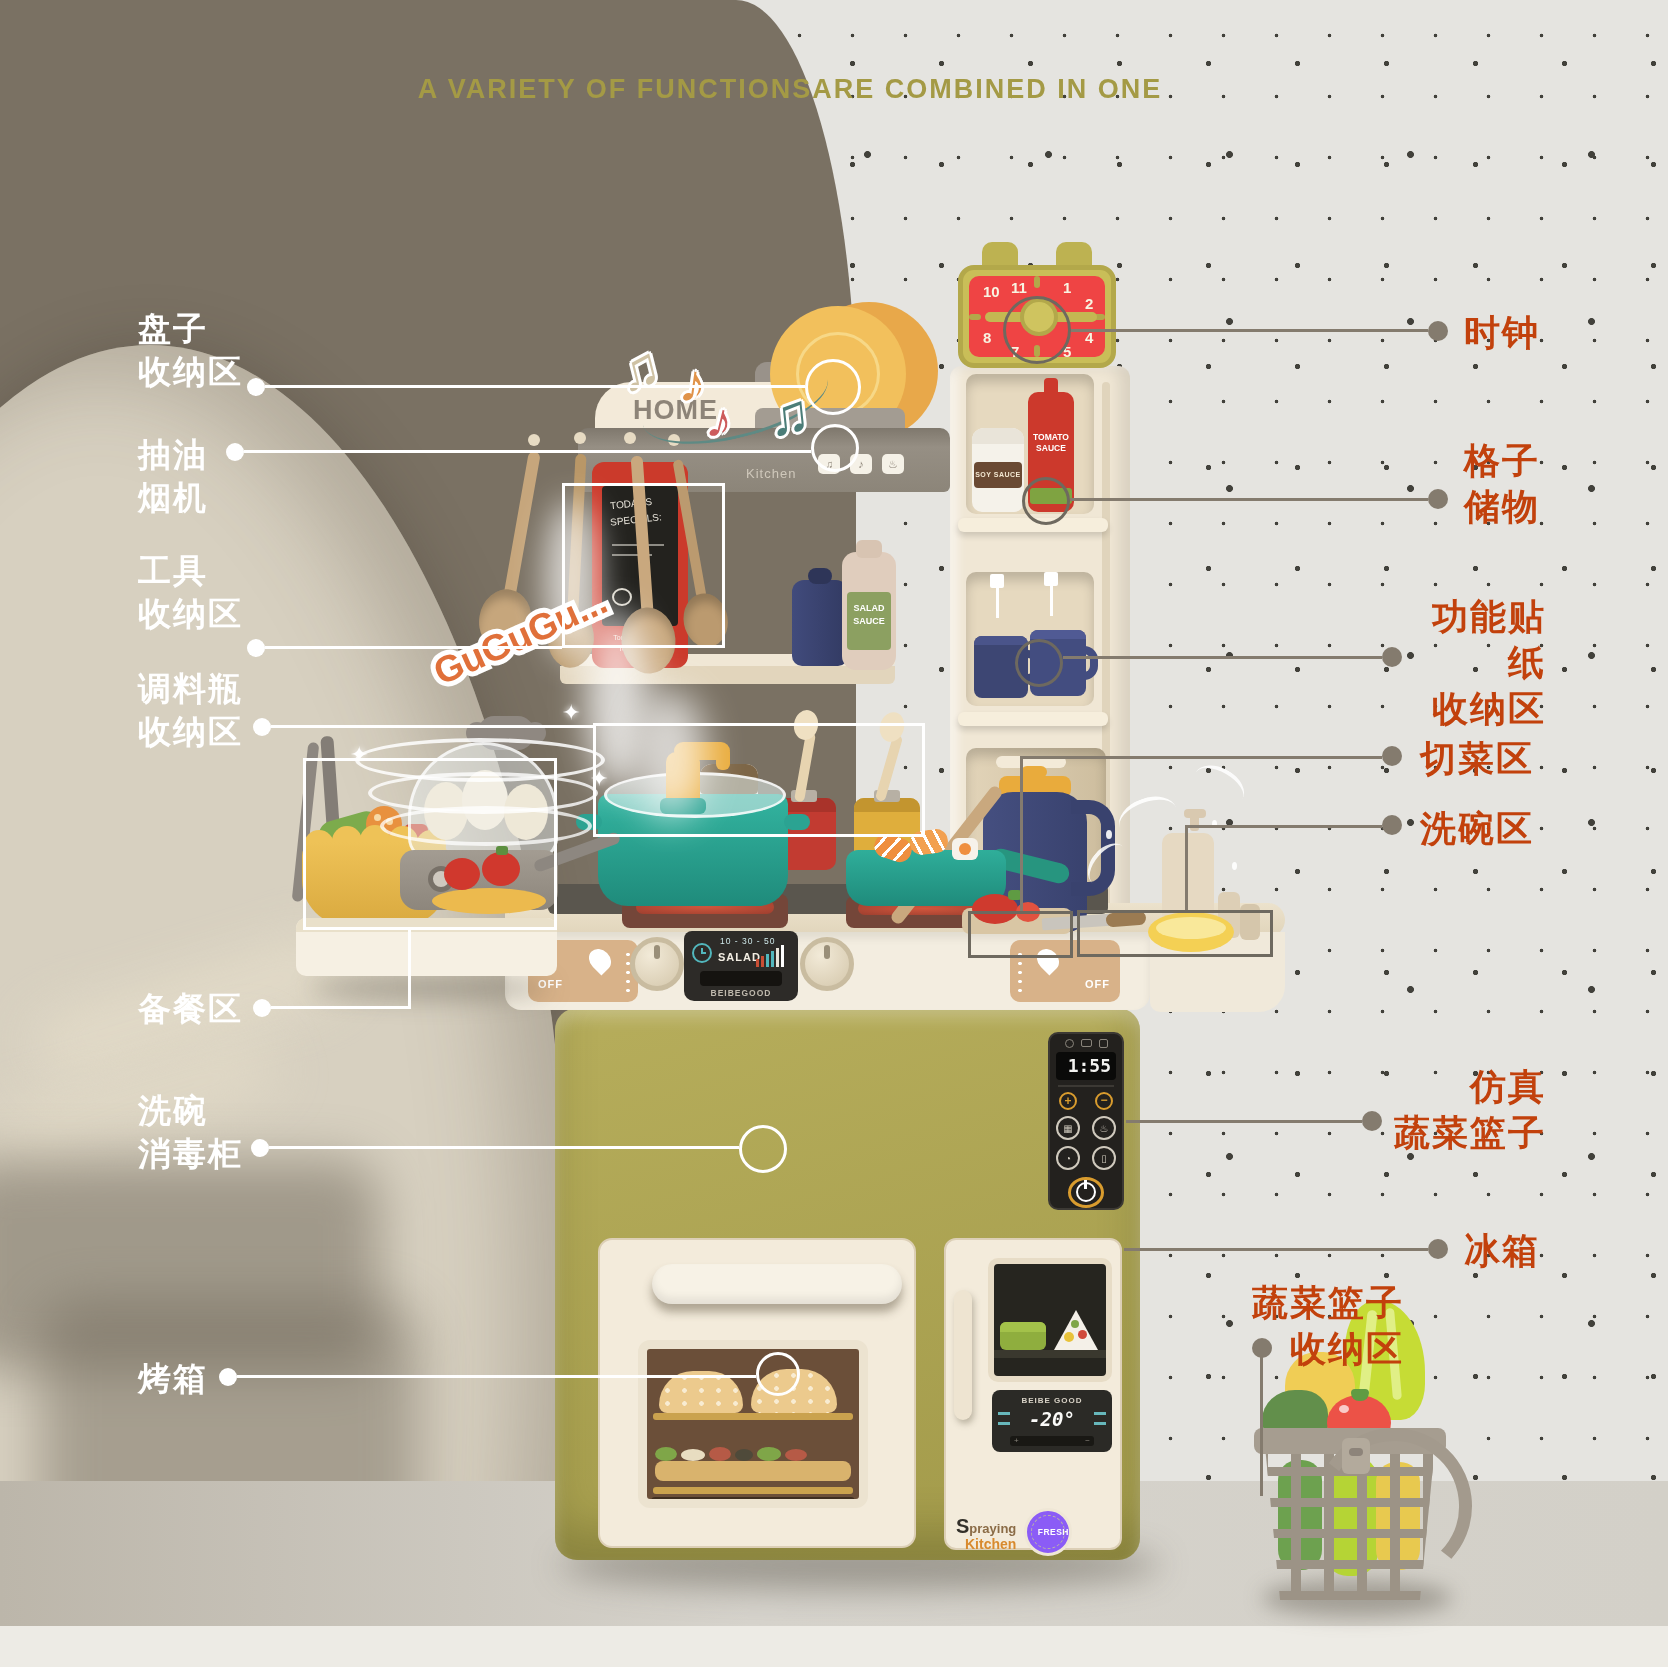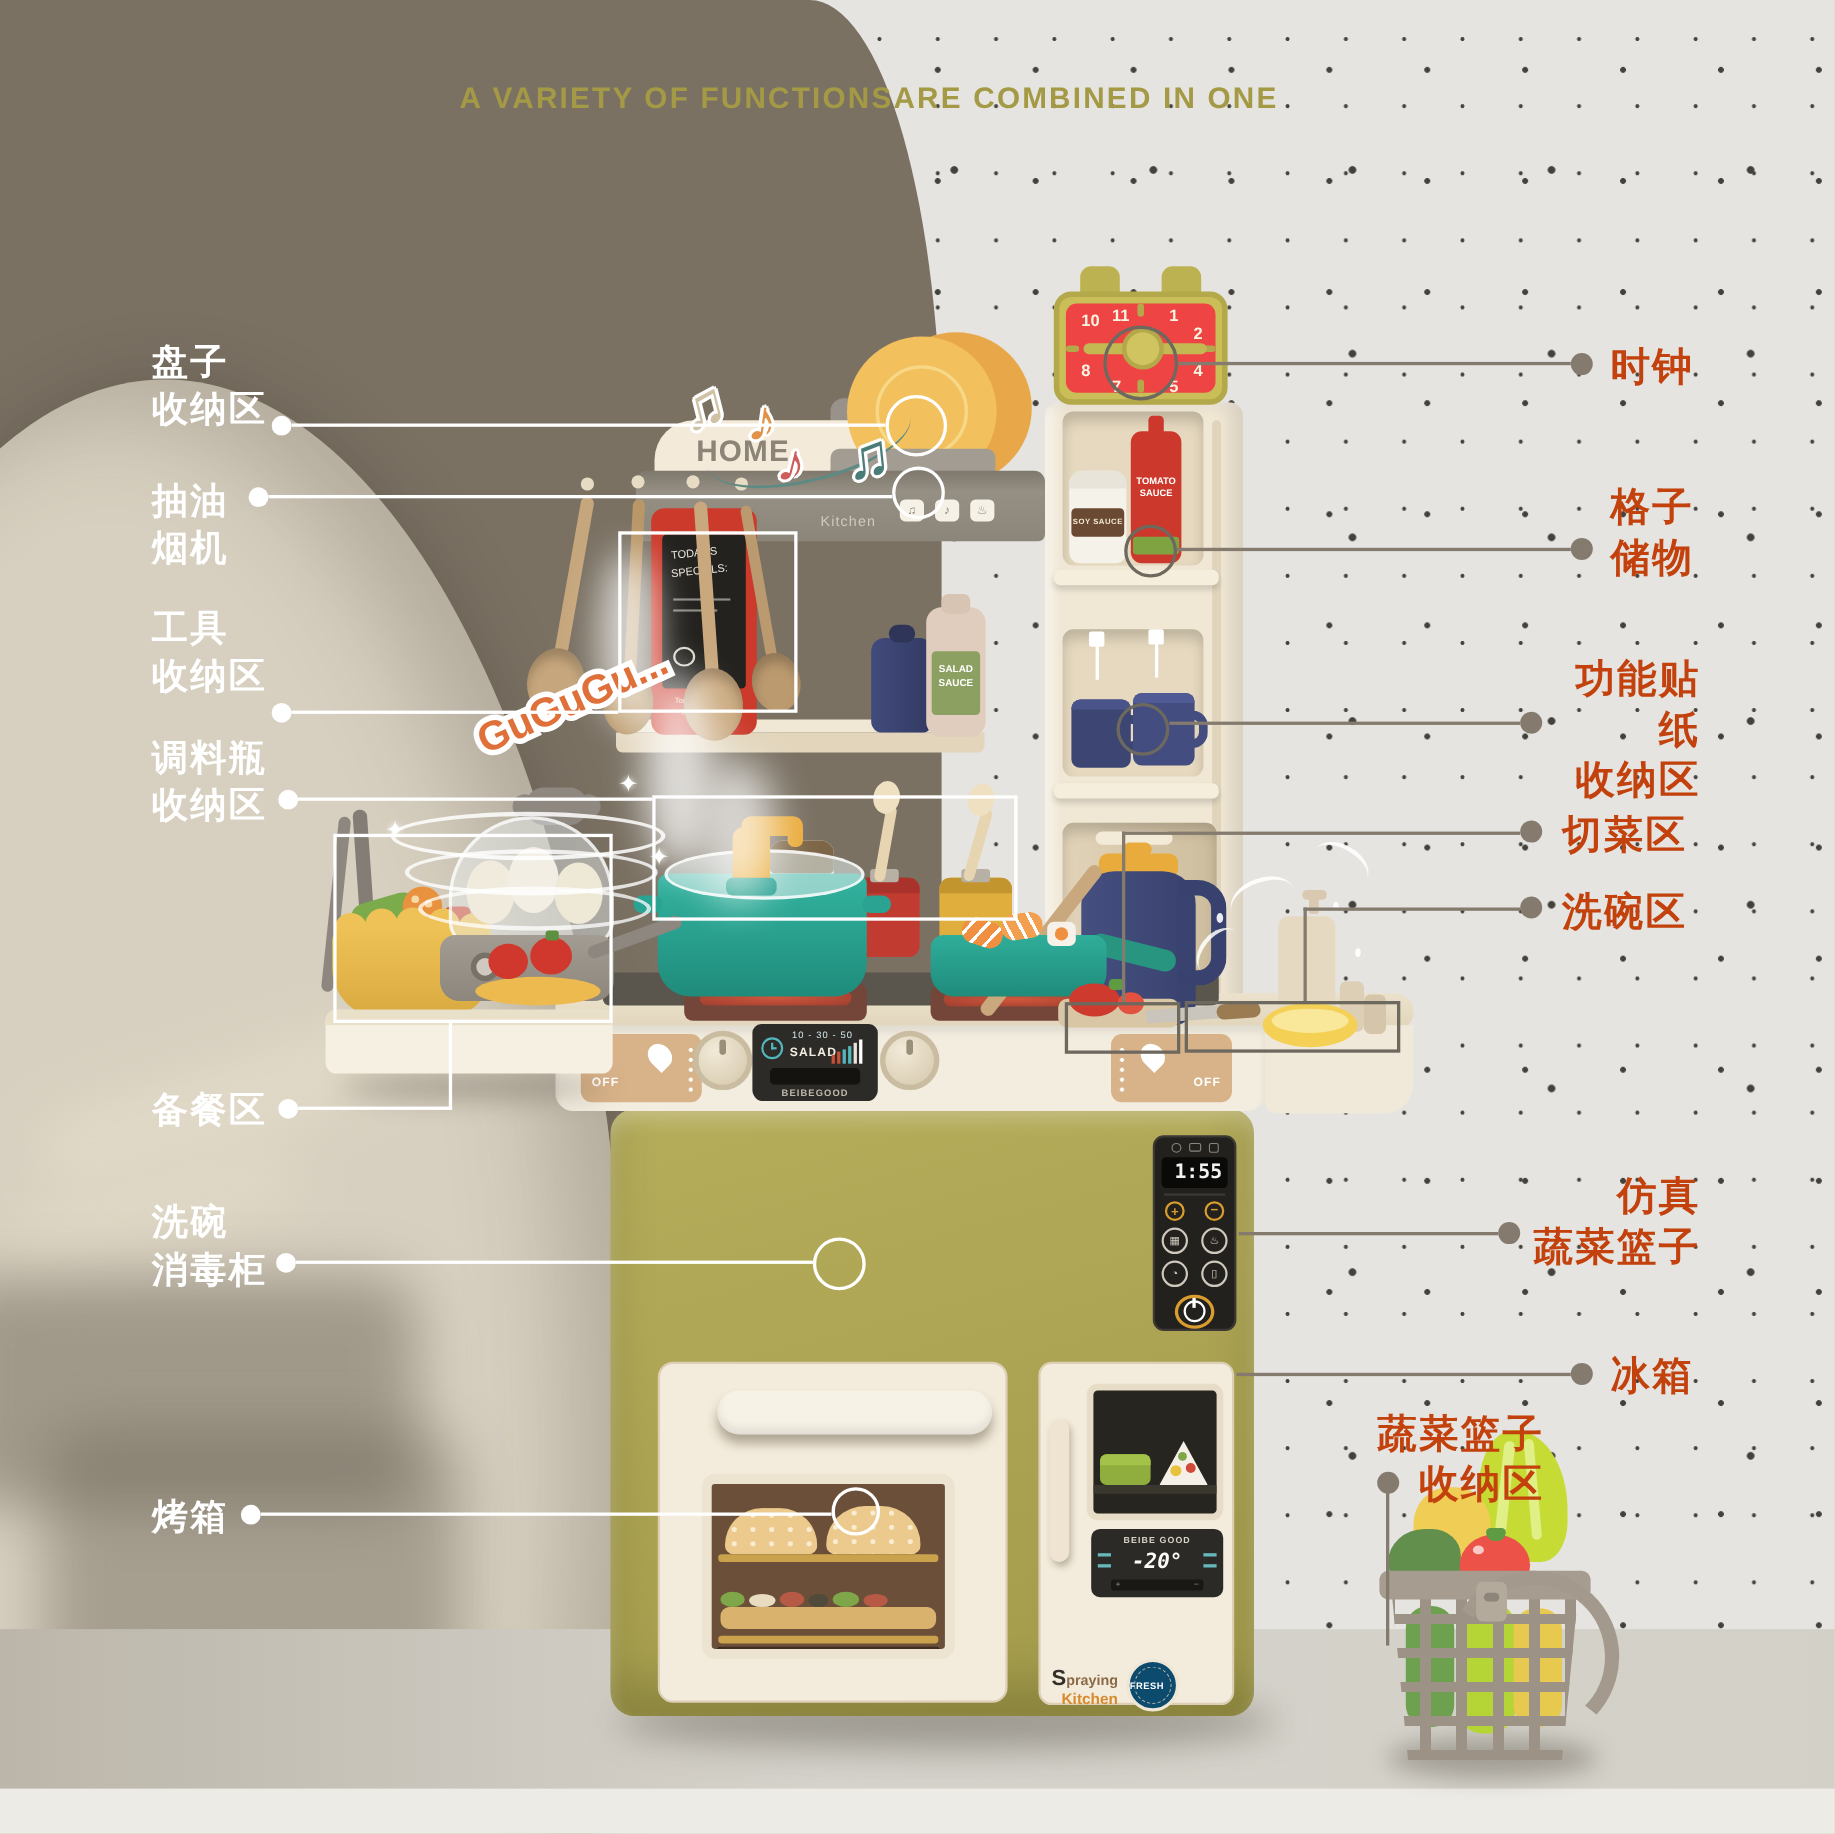--- a/index.html
+++ b/index.html
@@ -444,21 +444,21 @@
       <div class="abs" style="right:6px;top:32px;width:12px;height:3px;background:#67b7bb"></div>
       <div class="abs" style="left:18px;bottom:6px;width:84px;height:10px;background:#191814;border-radius:3px;color:#8a857c;font-size:8px;line-height:10px;display:flex;justify-content:space-between;padding:0 4px">
           <span>+</span>
           <span>−</span>
         </div>
     </div>
     <div class="abs" style="left:10px;top:276px;line-height:1.05">
       <span style="font-size:20px;font-weight:900;color:#33302a">S</span><span style="font-size:13px;font-weight:700;color:#8a6b46">praying</span>
       <div style="font-size:14px;font-weight:800;color:#d88a2e;margin-left:9px">Kitchen</div>
     </div>
-    <div class="abs" style="left:78px;top:268px;width:48px;height:48px;background:#0c4a6e;border:3px solid #efe7d6;border-radius:50%;display:flex;align-items:center;justify-content:flex-start">
+    <div class="abs" style="left:78px;top:268px;width:48px;height:48px;background:#8b5cf6;border:3px solid #efe7d6;border-radius:50%;display:flex;align-items:center;justify-content:flex-end">
       <div style="position:absolute;left:4px;top:4px;right:4px;bottom:4px;border:1px dashed #b9b3a7;border-radius:50%"></div>
       <span style="font-size:8.5px;font-weight:800;color:#fff;letter-spacing:.5px">FRESH</span>
     </div>
   </div>
 
   <div class="abs" style="left:1345px;top:1300px;width:80px;height:120px;background:#c6dc35;border-radius:40% 60% 30% 30%;z-index:12">
     <div class="abs" style="left:18px;top:10px;width:10px;height:90px;background:#e0ef86;border-radius:5px;transform:rotate(6deg)"></div>
     <div class="abs" style="left:44px;top:8px;width:9px;height:92px;background:#e0ef86;border-radius:5px;transform:rotate(-5deg)"></div>
   </div>
   <div class="abs" style="left:1285px;top:1352px;width:70px;height:75px;background:#f0cd55;border-radius:45%;z-index:12"></div>

